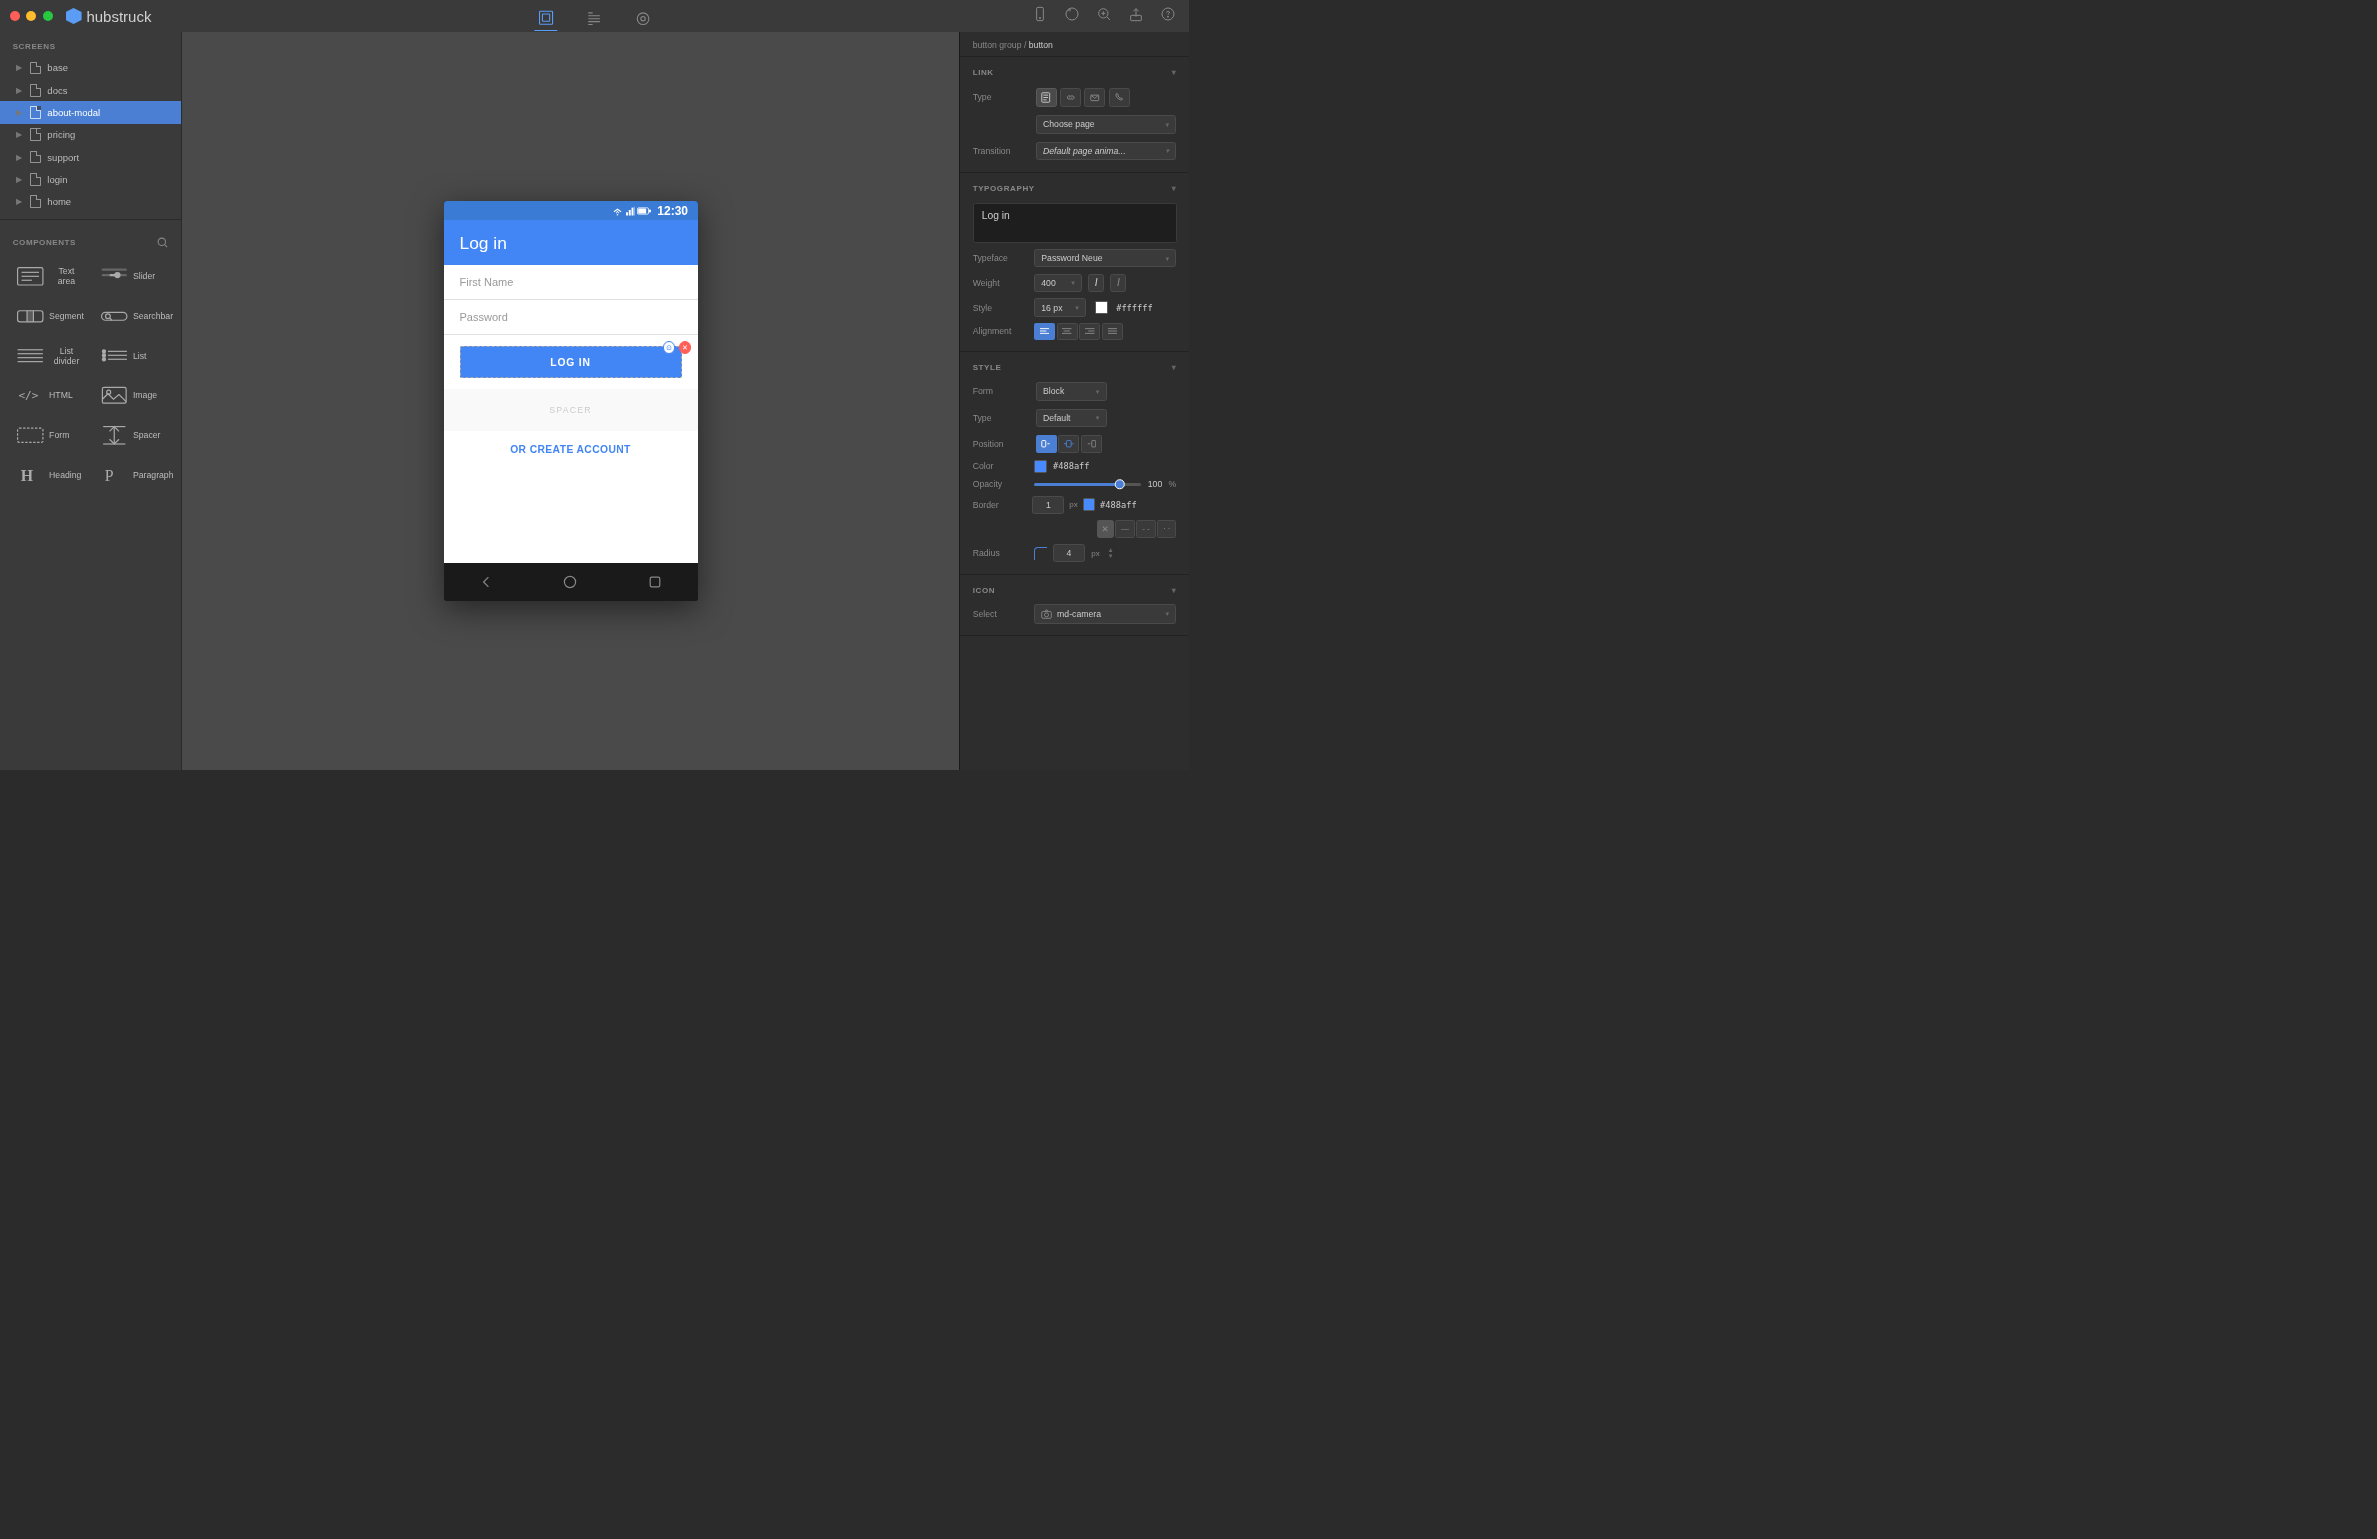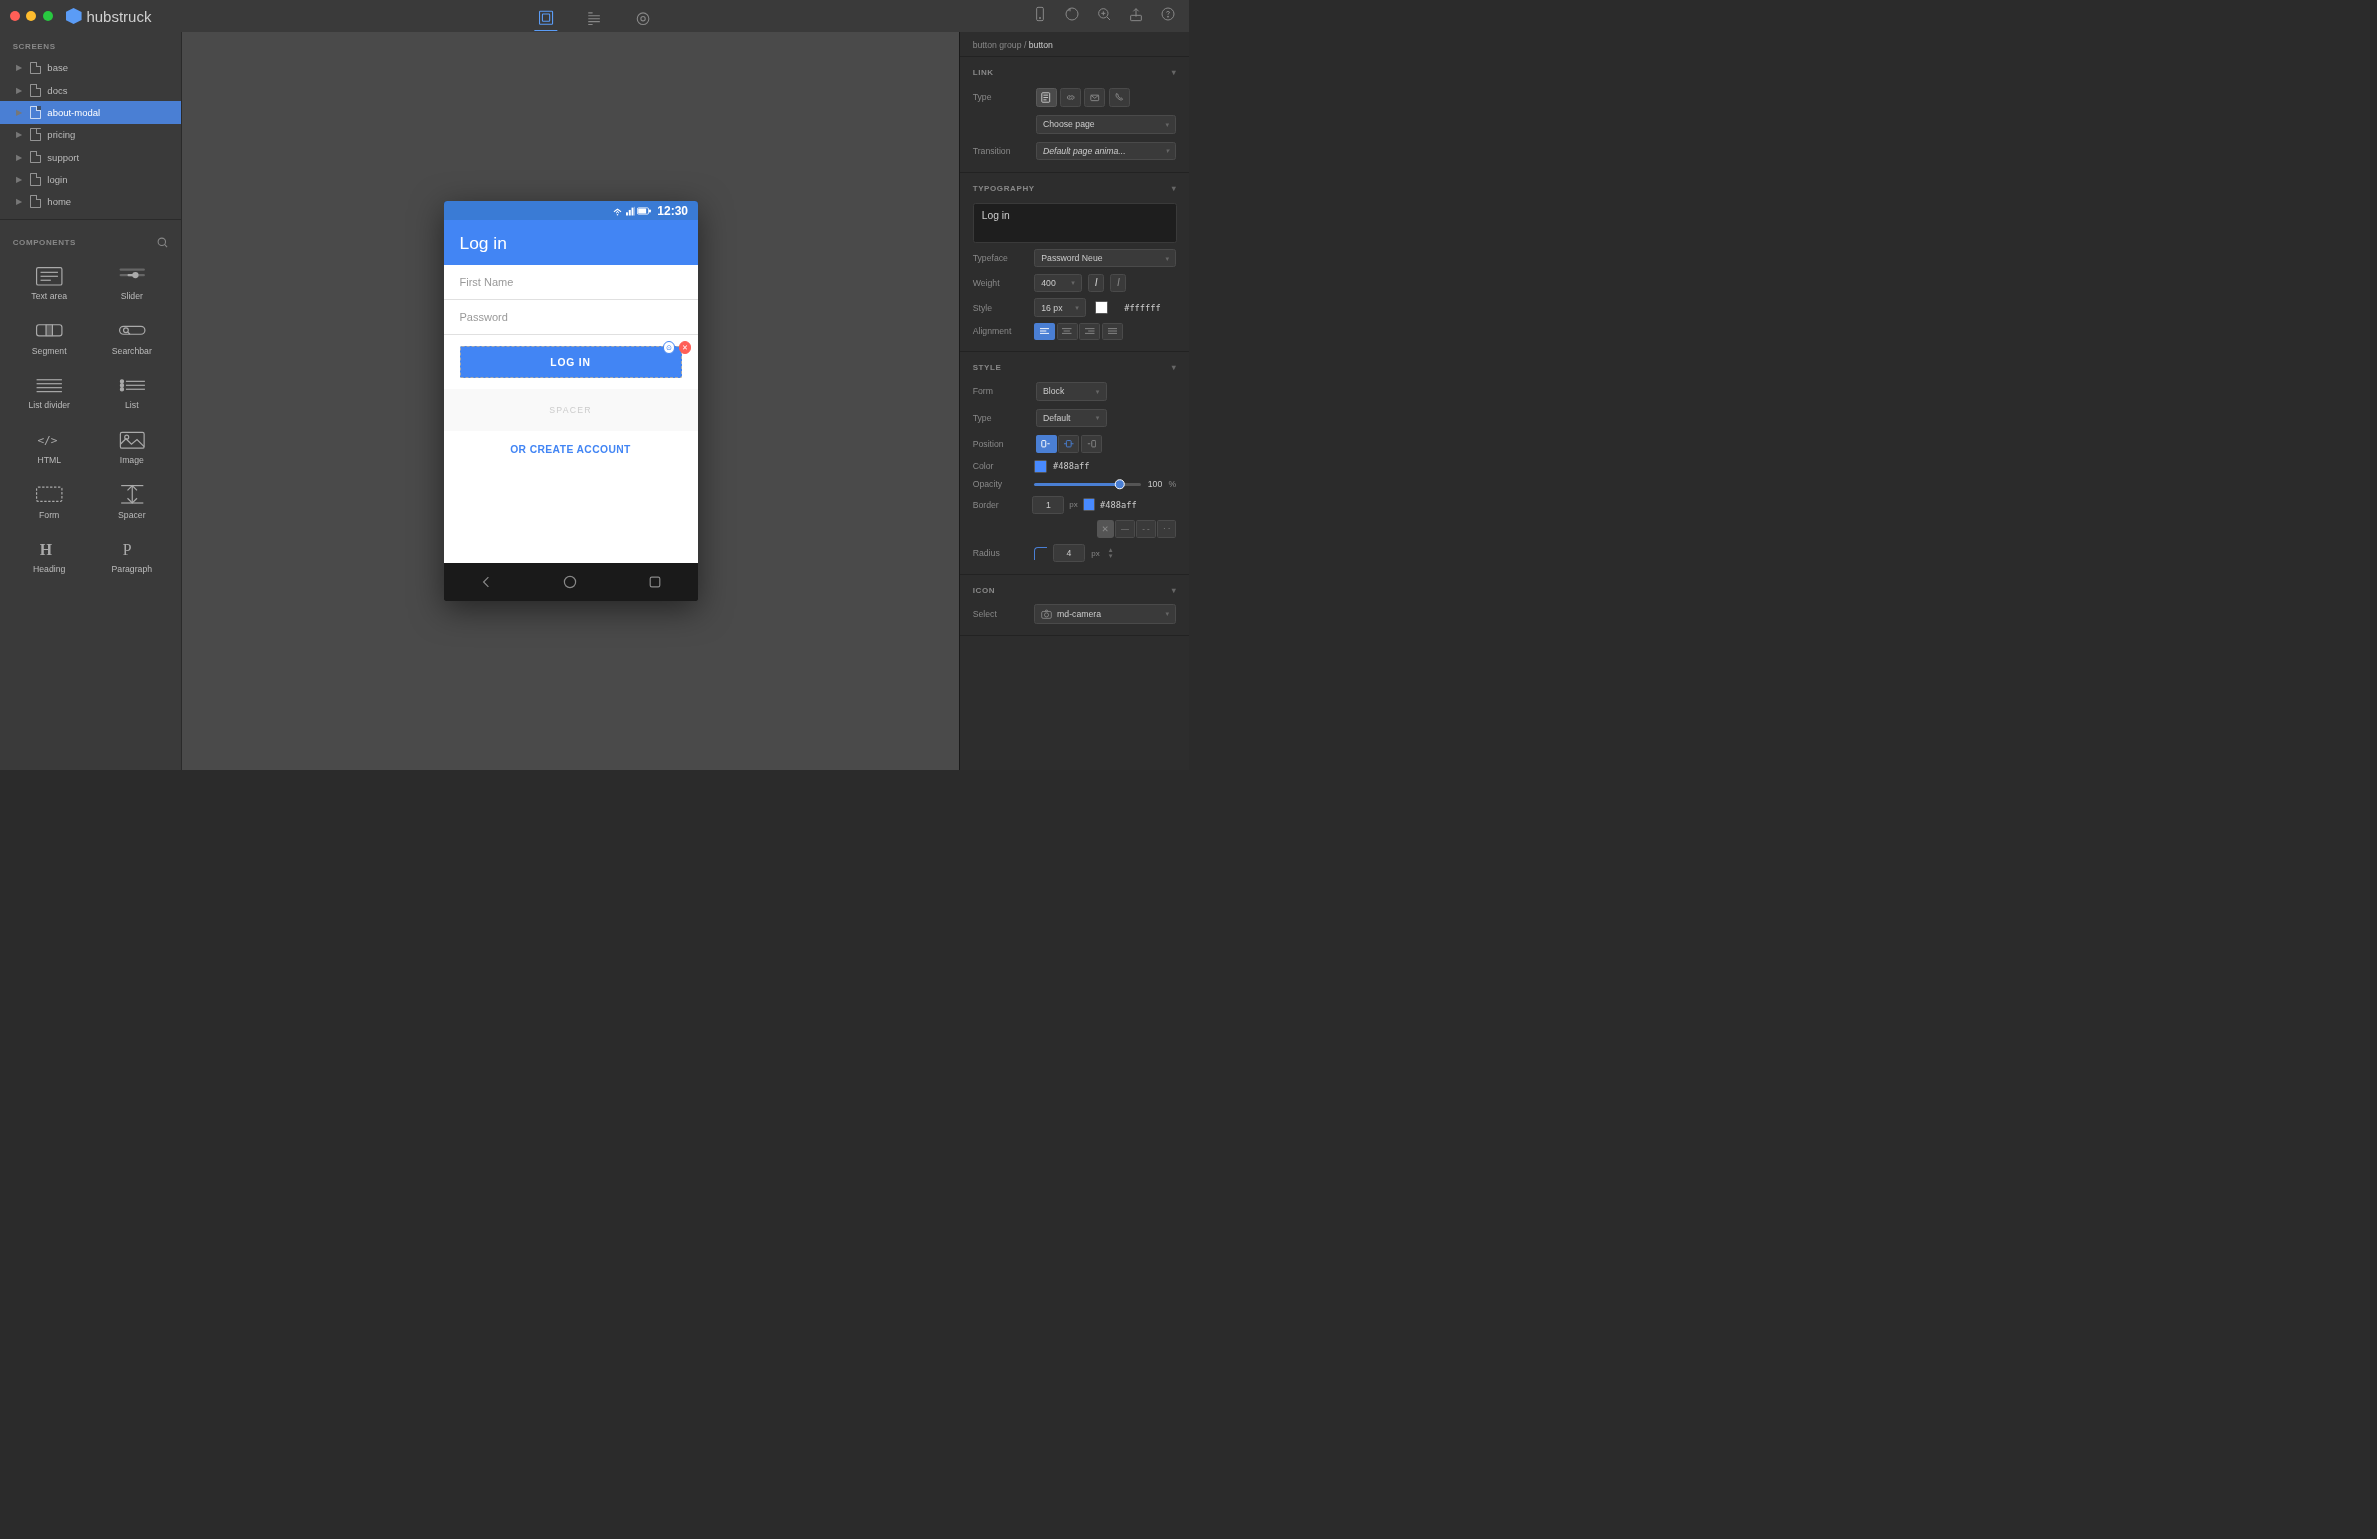--- a/index.html
+++ b/index.html
@@ -105,21 +105,21 @@
     }
     .components-title {
       font-size: 8px; font-weight: 700; color: #888; letter-spacing: 0.6px; text-transform: uppercase;
     }
     .search-icon-btn { color: #888; cursor: pointer; }
     .components-grid {
       display: grid; grid-template-columns: 1fr 1fr;
       padding: 3.2px 9.5px 9.5px; gap: 3.2px;
     }
     .component-item {
-      display: flex; flex-direction: column; align-items: center;
+      display: flex; flex-direction: row; align-items: center;
       padding: 8px 6.3px; cursor: pointer; border-radius: 3.2px;
       color: #bbb; font-size: 8.7px; gap: 4.8px;
     }
     .component-icon {
       width: 28.5px; height: 20.6px;
       display: flex; align-items: center; justify-content: center;
       color: #aaa;
     }
     .comp-label { text-align: center; }
 
@@ -815,21 +815,21 @@
         <button class="italic-btn">I</button>
         <button class="italic-btn-i"><em>I</em></button>
       </div>
 
       <div class="style-row">
         <span class="panel-label">Style</span>
         <div class="size-select">
           <span>16 px</span>
           <span class="panel-select-arrow">▾</span>
         </div>
-        <div style="display:flex; align-items:center; gap:16px; margin-left:3.2px;">
+        <div style="display:flex; align-items:center; gap:8px; margin-left:3.2px;">
           <div class="color-swatch" style="background:#ffffff;"></div>
           <span class="color-value">#ffffff</span>
         </div>
       </div>
 
       <div class="typeface-row">
         <span class="panel-label">Alignment</span>
         <div class="alignment-btns">
           <button class="align-btn active">
             <svg width="9.5" height="8" viewBox="0 0 12 10" fill="none" stroke="white" stroke-width="1.2">

